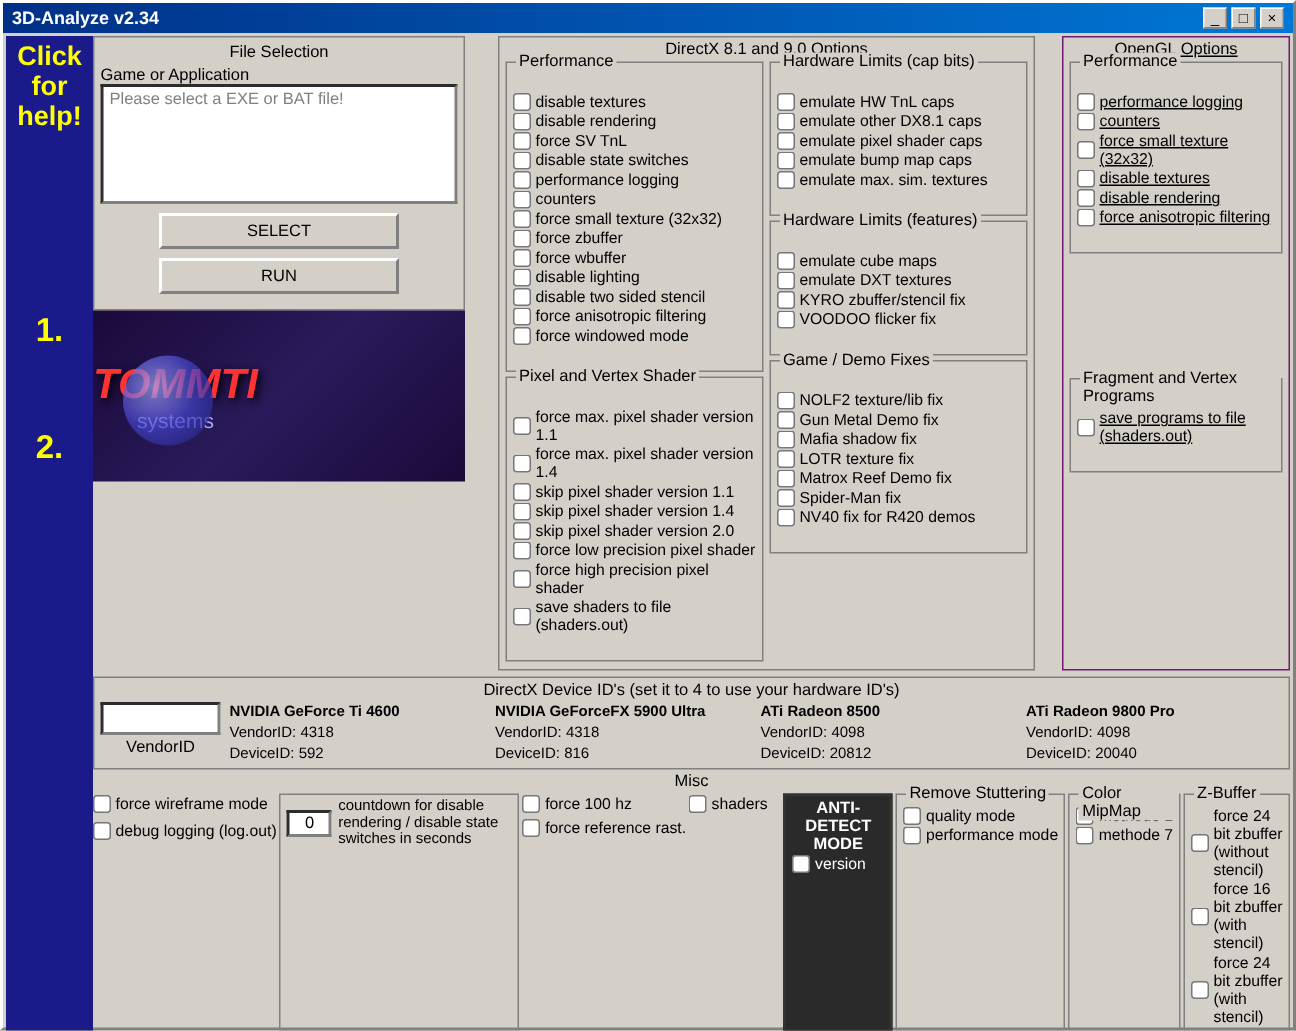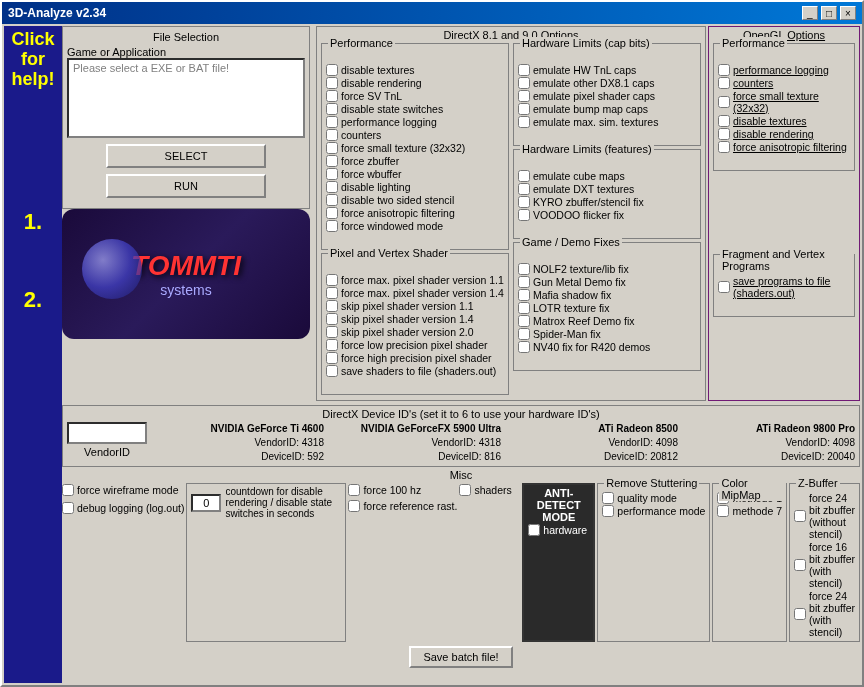--- a/index.html
+++ b/index.html
@@ -79,21 +79,21 @@
     
     .main-area {
       flex: 1;
       display: flex;
       flex-direction: column;
       gap: 2px;
     }
     
     .top-section {
       display: flex;
-      gap: 2px;
+      gap: 18px;
     }
     
     .file-selection {
       border: 1px solid #808080;
       background: #d4d0c8;
       padding: 4px;
       width: 248px;
       flex-shrink: 0;
     }
     .group-title {
@@ -123,29 +123,27 @@
       border-left-color: #fff;
       border-right-color: #808080;
       border-bottom-color: #808080;
       font-size: 11px;
       cursor: pointer;
       text-align: center;
     }
     
     .logo-area {
       width: 248px;
-      height: 130px;
+      height: 114px;
       background: linear-gradient(135deg, #1a0a3a 0%, #2a1a5a 50%, #1a0a3a 100%);
       display: flex;
       align-items: center;
-      justify-content: center;
       overflow: hidden;
       position: relative;
       flex-shrink: 0;
-      border-radius: 12px;
     }
     .logo-inner { text-align: center; }
     .logo-sphere {
       width: 60px; height: 60px;
       border-radius: 50%;
       background: radial-gradient(circle at 35% 35%, #aaaaff, #4444cc, #1a1a66);
       position: absolute;
       left: 20px;
       top: 30px;
       opacity: 0.7;
@@ -227,21 +225,20 @@
       height: 22px;
       display: flex;
       align-items: center;
       padding: 0 4px;
     }
     .id-label { font-size: 11px; }
     .device-card {
       font-size: 10px;
       line-height: 1.4;
       flex: 1;
-      text-align: right;
     }
     .device-card-title { font-weight: bold; font-size: 10px; }
     .anti-detect {
       border: 2px solid #333;
       background: #2a2a2a;
       color: white;
       padding: 2px 4px;
       flex: 1;
     }
     .anti-detect-title {
@@ -579,21 +576,21 @@
               <div class="checkbox-row">
                   <input type="checkbox" style="">
                   <span>save programs to file (shaders.out)</span>
                 </div>
             </div>
           </div>
         </div>
       </div>
 
       <div class="device-ids-section">
-        <div class="section-title">DirectX Device ID's (set it to 6 to use your hardware ID's)</div>
+        <div class="section-title">DirectX Device ID's (set it to 4 to use your hardware ID's)</div>
         <div class="device-row">
           <div class="vendor-device-inputs">
             <div style="display:flex;flex-direction:column;align-items:center;gap:2px;">
               <div class="id-input"></div>
               <span class="id-label">VendorID</span>
             </div>
           </div>
           <div class="device-card">
             <div class="device-card-title">NVIDIA GeForce Ti 4600</div>
             <div>VendorID: 4318</div>
@@ -654,21 +651,21 @@
             <div class="checkbox-row">
                 <input type="checkbox" style="">
                 <span>shaders</span>
               </div>
           </div>
 
           <div class="anti-detect">
             <div class="anti-detect-title">ANTI-DETECT MODE</div>
             <div class="dark-checkbox-row">
                 <input type="checkbox" style="">
-                <span>hardware</span>
+                <span>version</span>
               </div>
           </div>
 
           <div class="remove-stutter-group">
             <span class="group-box-title">Remove Stuttering</span>
             <div style="margin-top:6px;">
               <div class="checkbox-row">
                   <input type="checkbox" style="">
                   <span>quality mode</span>
                 </div>

